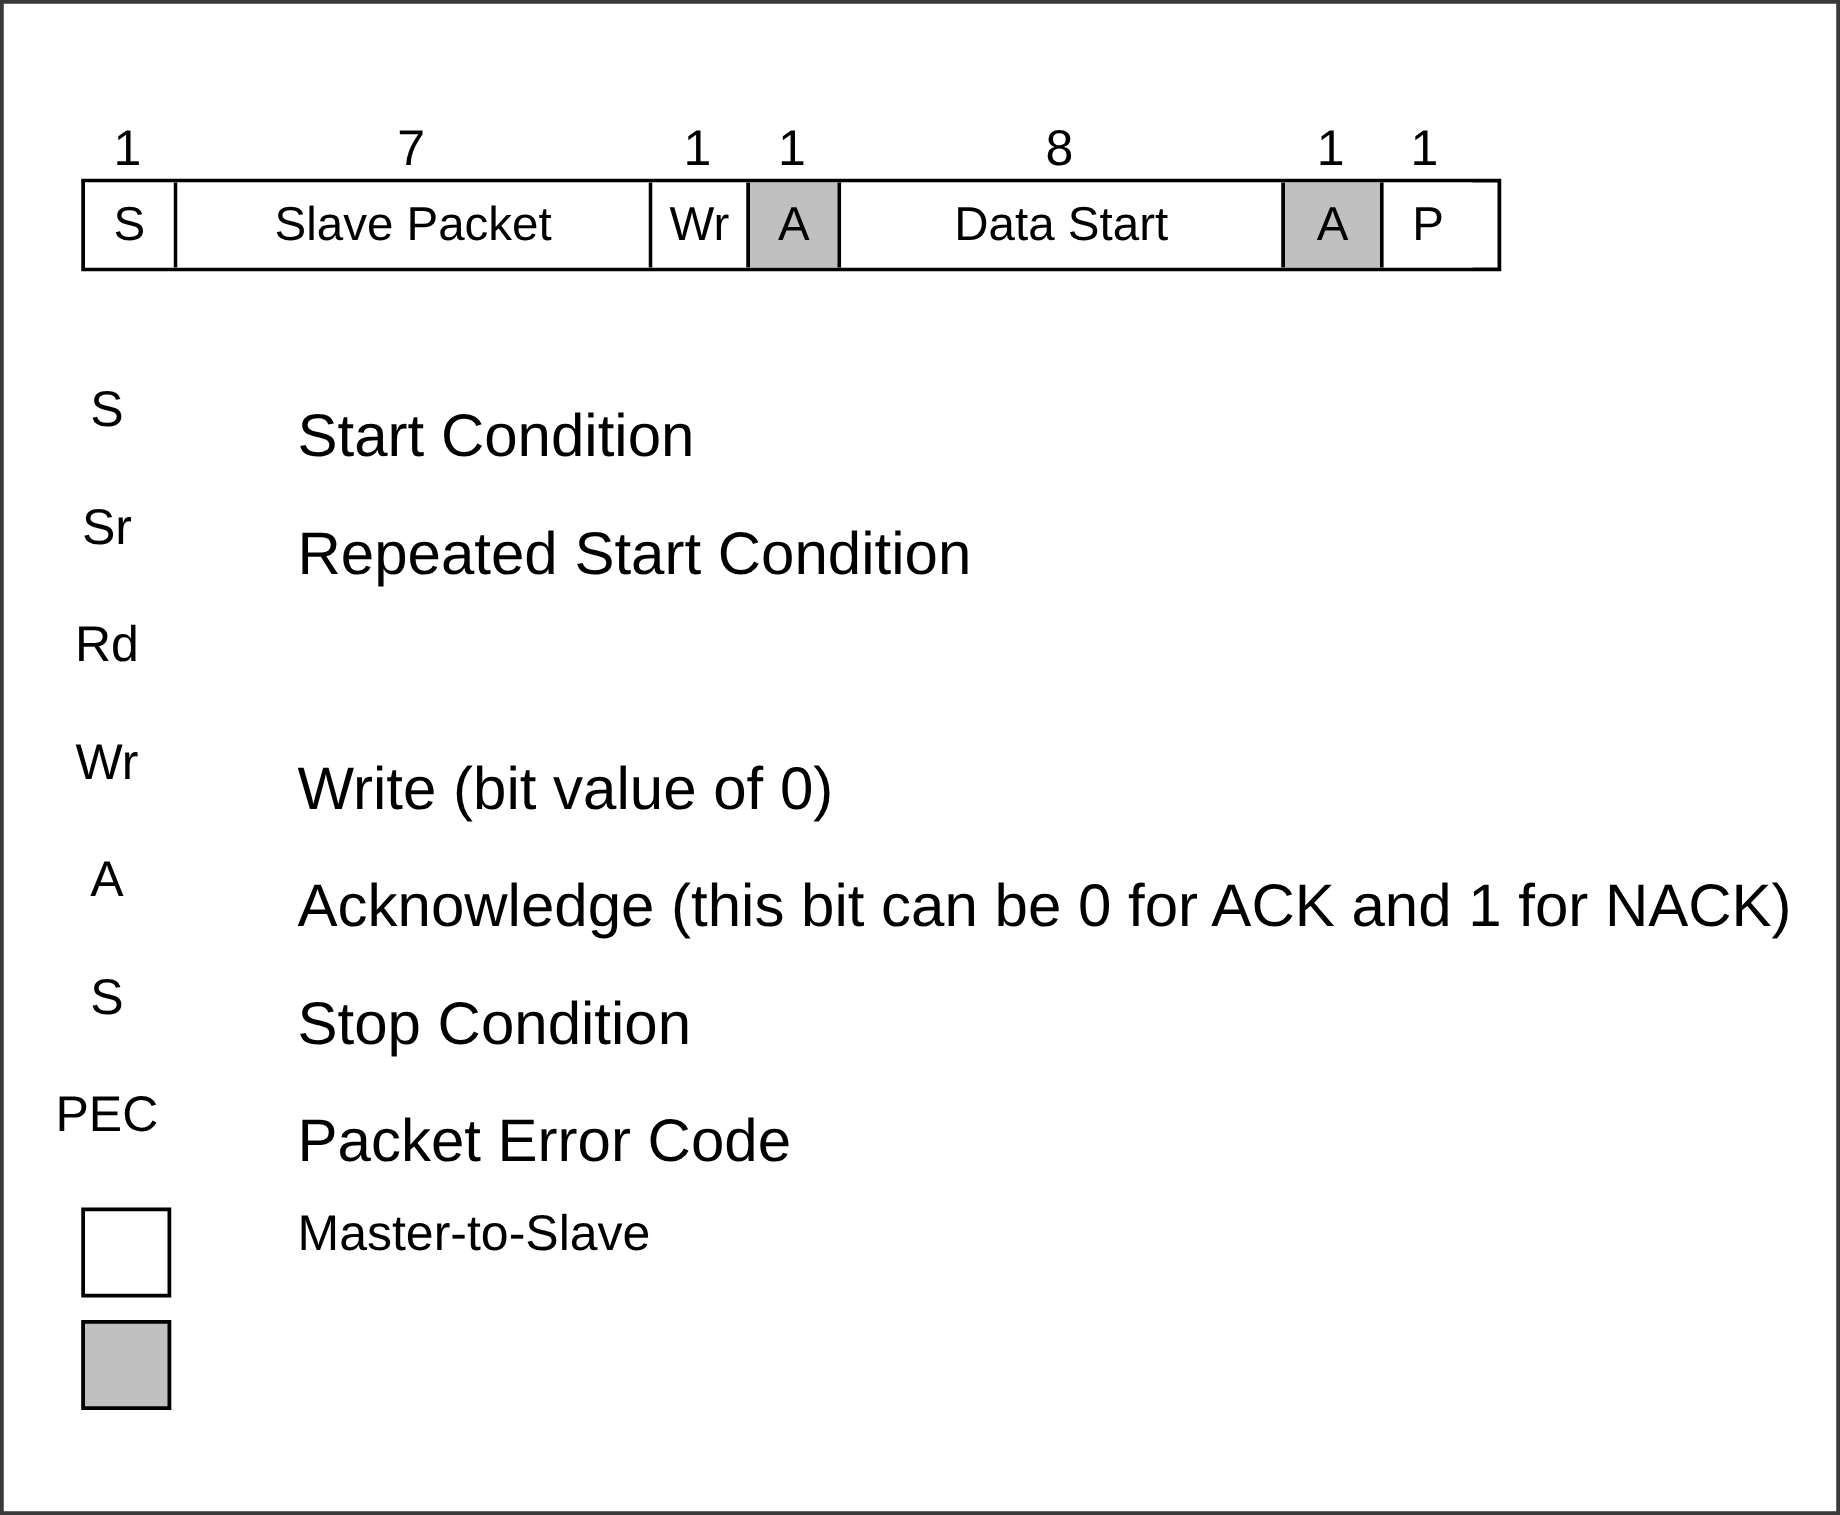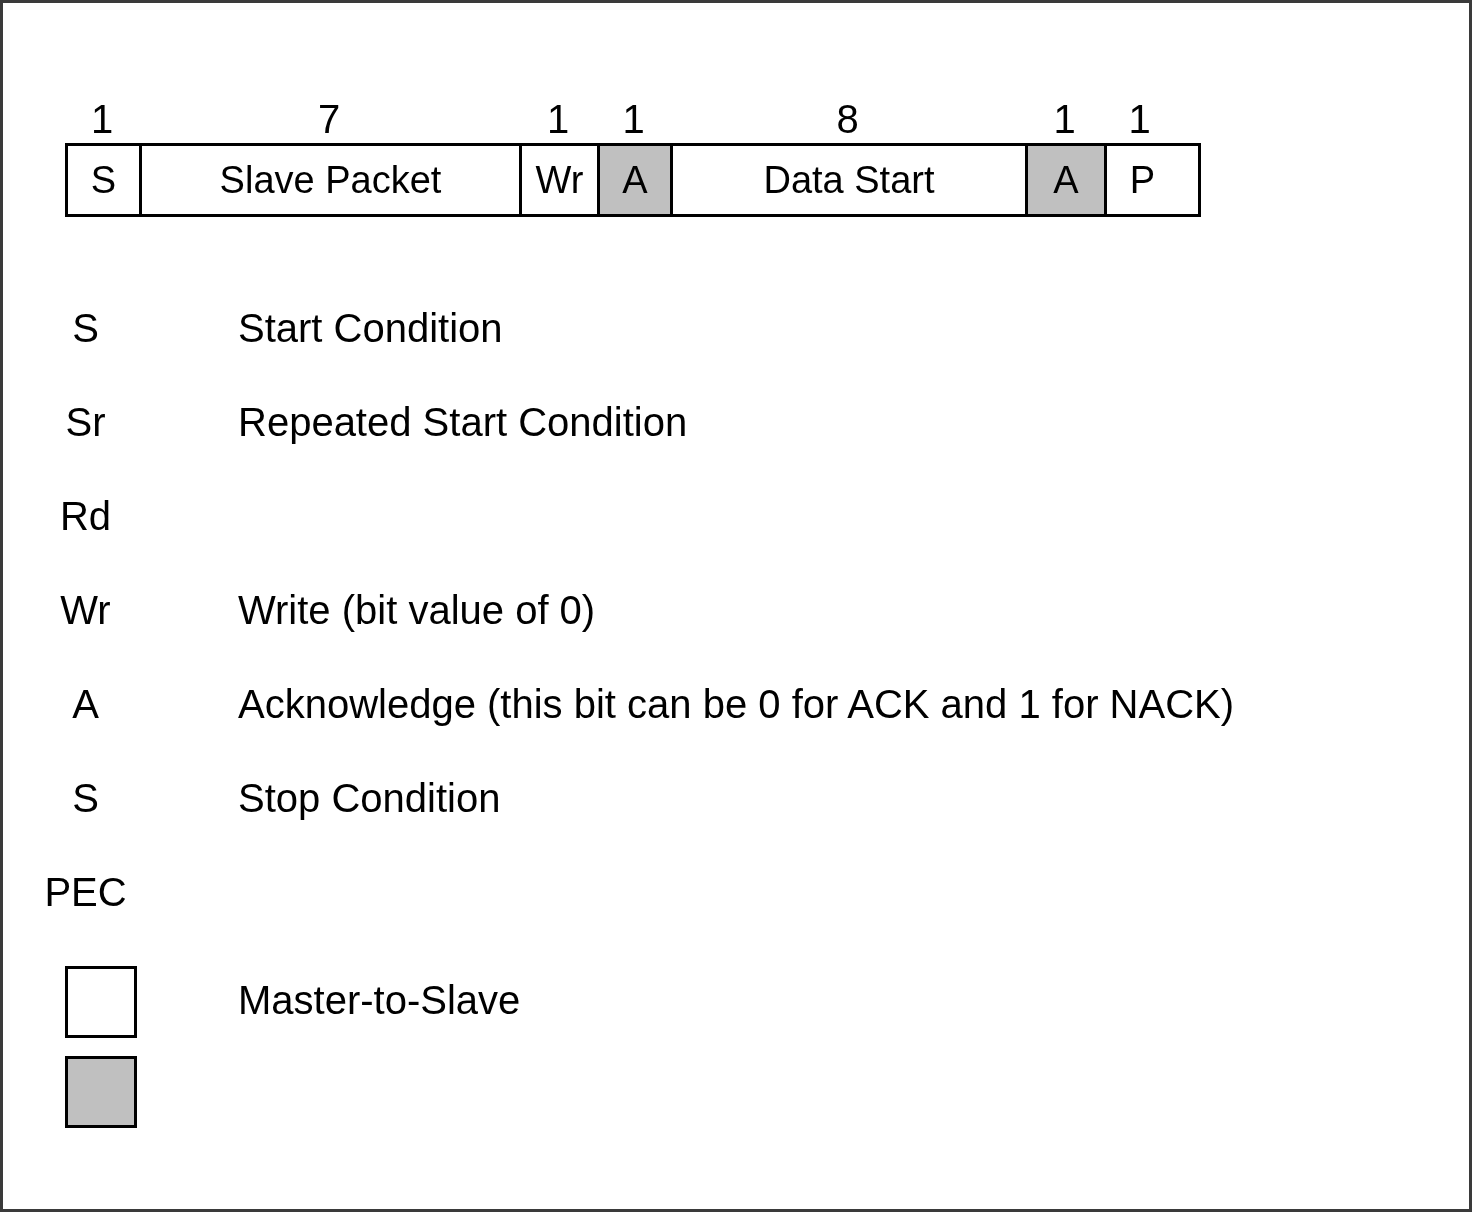--- a/index.html
+++ b/index.html
@@ -96,22 +96,22 @@
     top: 0;
     width: 165px;
     text-align: center;
     font-size: 40px;
     line-height: 1;
     white-space: nowrap;
   }
   .legend-desc {
     position: absolute;
     left: 235px;
-    top: 0;
-    font-size: 40px;
+    top: 18px;
+    font-size: 48px;
     line-height: 1;
     white-space: nowrap;
   }
 
   .legend-swatch-row {
     position: relative;
     height: 90px;
   }
   .legend-swatch {
     position: absolute;
@@ -122,21 +122,21 @@
     box-sizing: border-box;
     border: 3px solid #000000;
     background: #ffffff;
   }
   .legend-swatch.shaded {
     background: #c0c0c0;
   }
   .legend-swatch-label {
     position: absolute;
     left: 235px;
-    top: 14px;
+    top: 1px;
     font-size: 40px;
     line-height: 1;
     white-space: nowrap;
   }
 </style>
 </head>
 <body>
 
 <div id="figure">
 
@@ -190,20 +190,21 @@
       <div class="legend-desc">Acknowledge (this bit can be 0 for ACK and 1 for NACK)</div>
     </div>
 
     <div class="legend-row">
       <div class="legend-abbr">S</div>
       <div class="legend-desc">Stop Condition</div>
     </div>
 
     <div class="legend-row">
       <div class="legend-abbr">PEC</div>
+      <div class="legend-desc">Packet Error Code</div>
     </div>
 
     <div class="legend-swatch-row">
       <div class="legend-swatch"></div>
       <div class="legend-swatch-label">Master-to-Slave</div>
     </div>
 
     <div class="legend-swatch-row">
       <div class="legend-swatch shaded"></div>
     </div>

